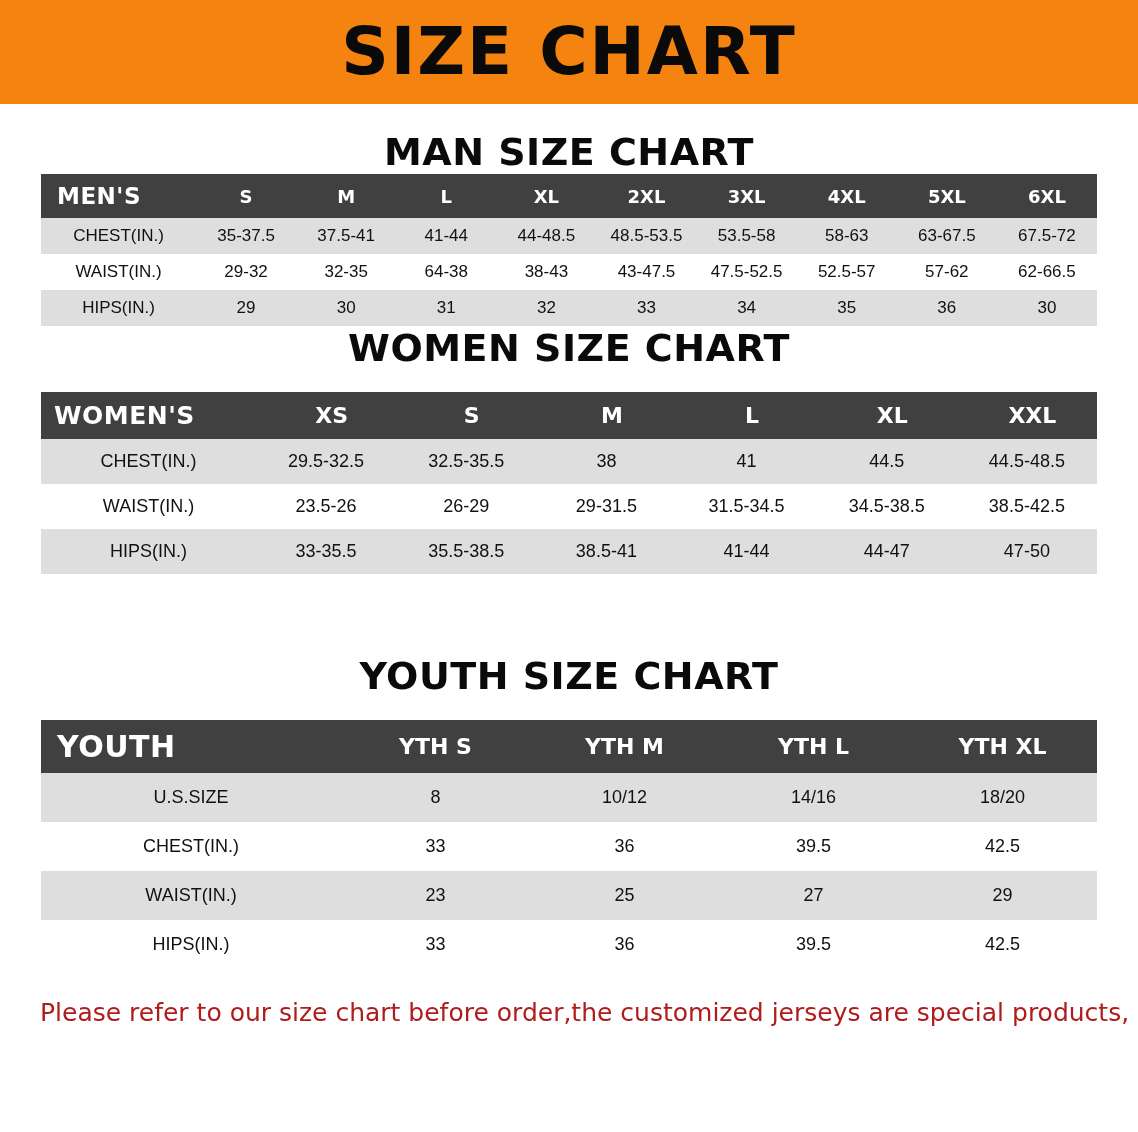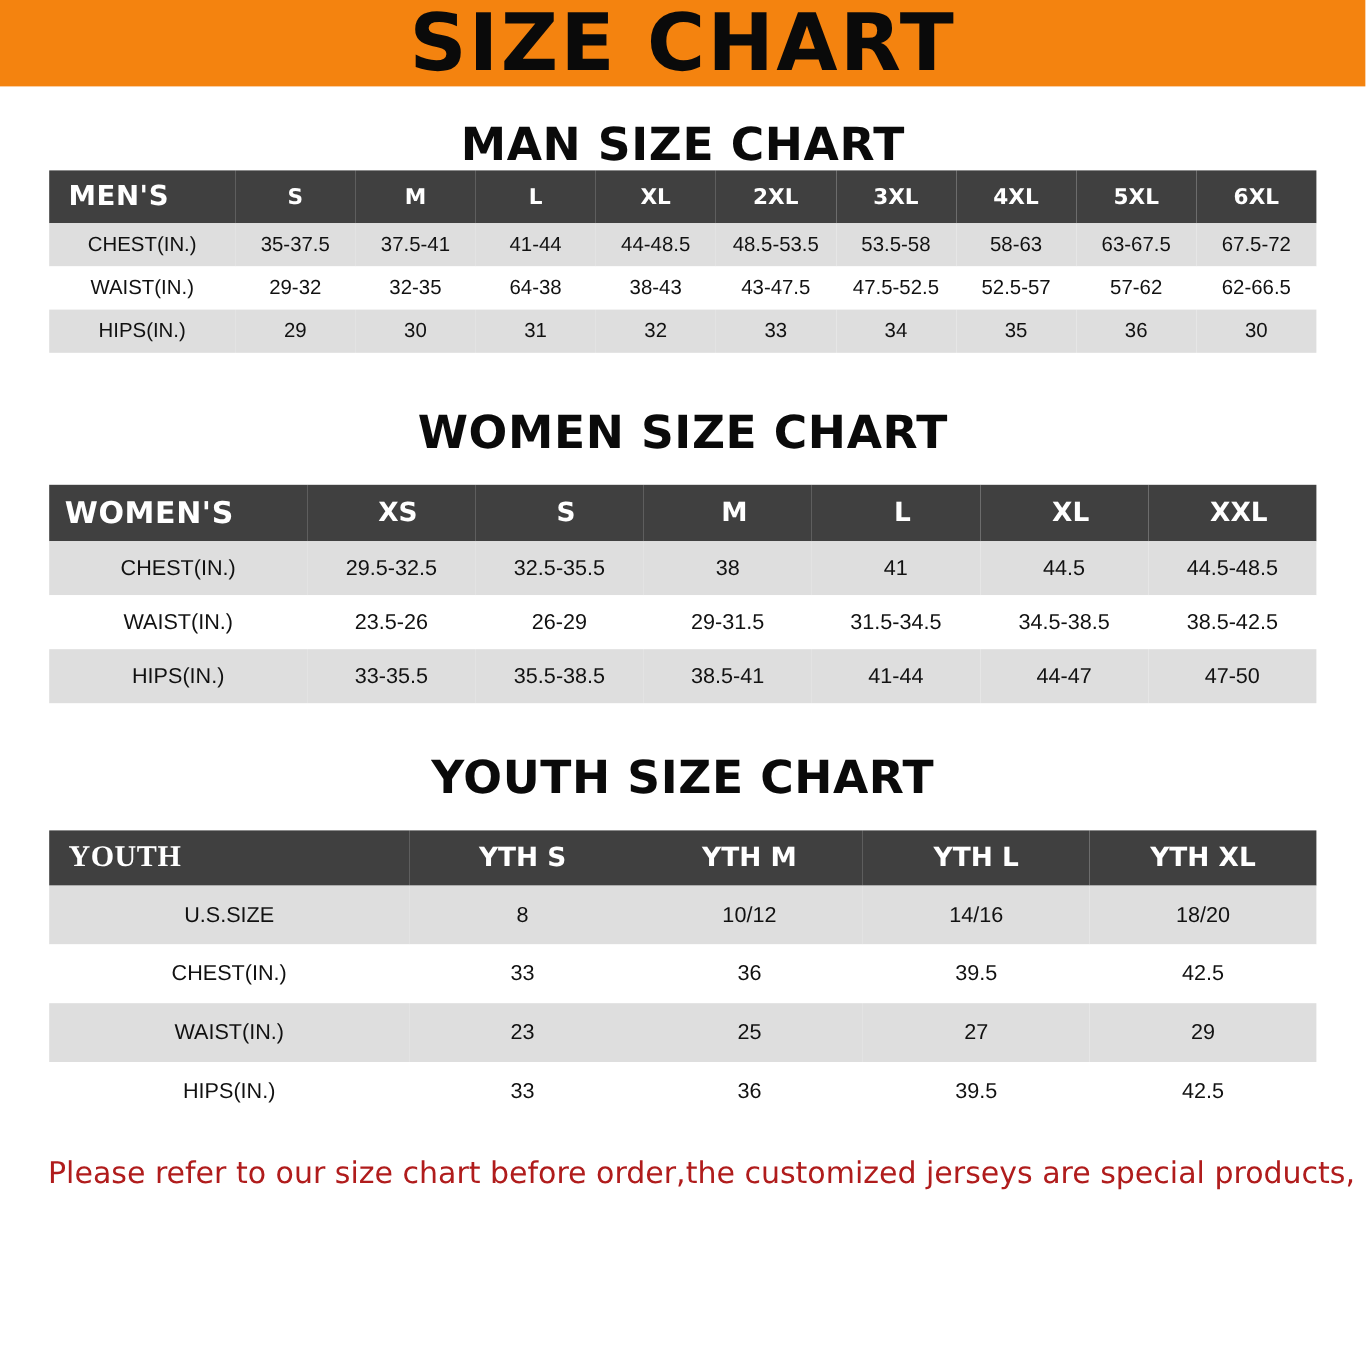--- a/index.html
+++ b/index.html
@@ -10,21 +10,21 @@
     width: 1138px;
     height: 1132px;
     background: #ffffff;
     font-family: "Liberation Sans", sans-serif;
     color: #111111;
     overflow: hidden;
   }
 
   
   .banner {
-    height: 72px;
+    height: 104px;
     background: #f4830f;
     display: flex;
     align-items: center;
     justify-content: center;
   }
   .banner-title {
     font-family: "DejaVu Sans", sans-serif;
     font-weight: 700;
     font-size: 66px;
     letter-spacing: 2px;
@@ -35,22 +35,22 @@
   
   .section-title {
     text-align: center;
     font-family: "DejaVu Sans", sans-serif;
     font-weight: 700;
     font-size: 38px;
     color: #0a0a0a;
     letter-spacing: 0.5px;
   }
   .t-man   { margin-top: 26px; }
-  .t-women { margin-top: 44px; margin-bottom: 22px; }
-  .t-youth { margin-top: 40px; margin-bottom: 22px; }
+  .t-women { margin-bottom: 22px; }
+  .t-youth { margin-top: 80px; margin-bottom: 22px; }
 
   
   .tbl-wrap {
     padding: 0 41px;
   }
   table.size {
     width: 1056px;
     border-collapse: collapse;
     table-layout: fixed;
   }
@@ -88,21 +88,21 @@
   #men-table col.c0 { width: 155px; }
 
   
   #women-table thead th { font-size: 22px; padding-left: 13px; }
   #women-table thead th.rowhead { font-size: 25px; }
   #women-table tbody td { font-size: 18px; padding: 12px 2px; }
   #women-table col.c0 { width: 215px; }
 
   
   #youth-table thead th { font-size: 22px; }
-  #youth-table thead th.rowhead { font-size: 25px; font-family: Liberation Serif, serif; }
+  #youth-table thead th.rowhead { font-size: 30px; }
   #youth-table tbody td { font-size: 18px; padding: 14px 2px; }
   #youth-table col.c0 { width: 300px; }
   #youth-table tbody td.rowlabel { font-size: 18px; }
 
   
   .note {
     margin: 26px 40px 0 40px;
     color: #b01c1c;
     font-family: "DejaVu Sans", sans-serif;
     font-size: 25px;

